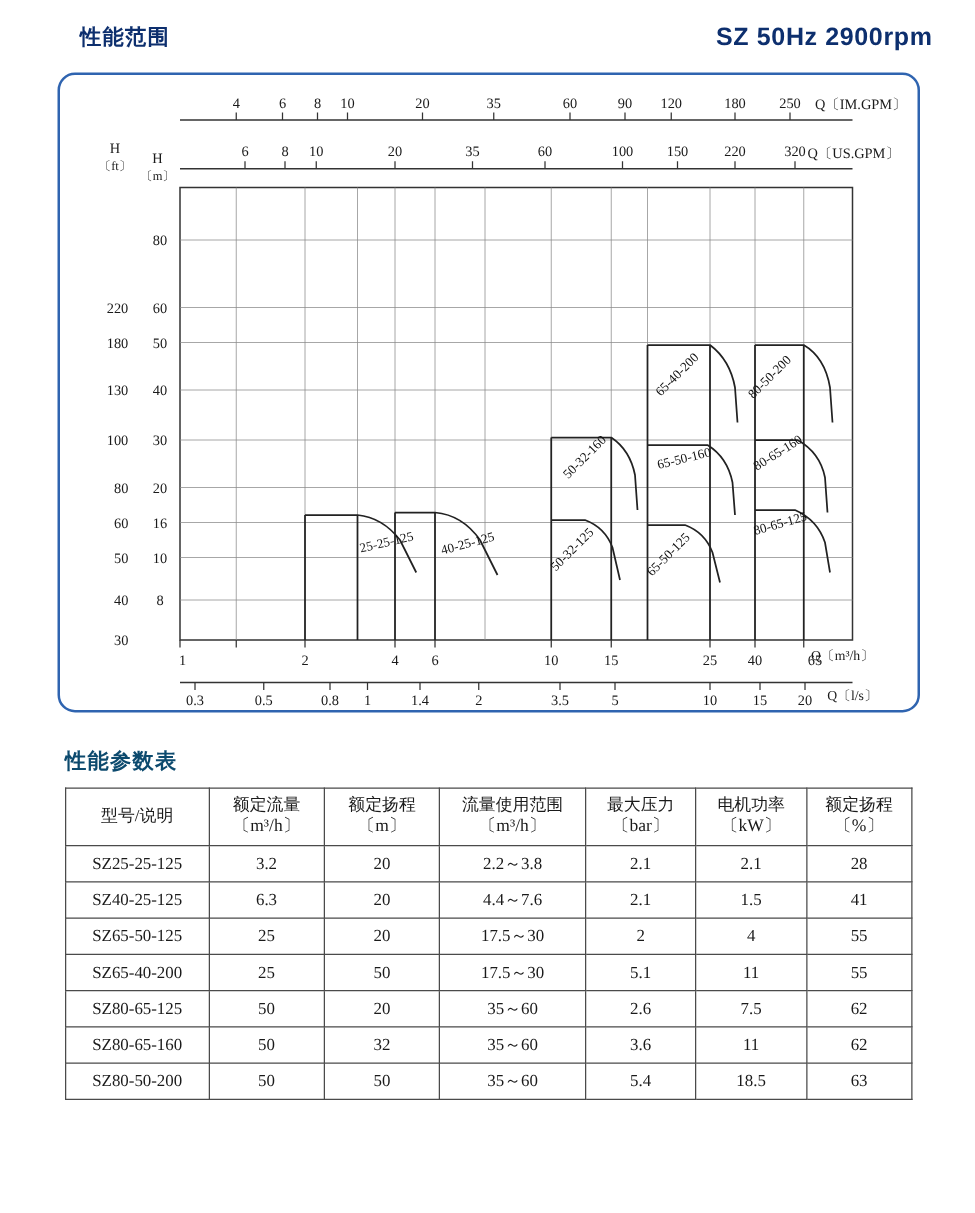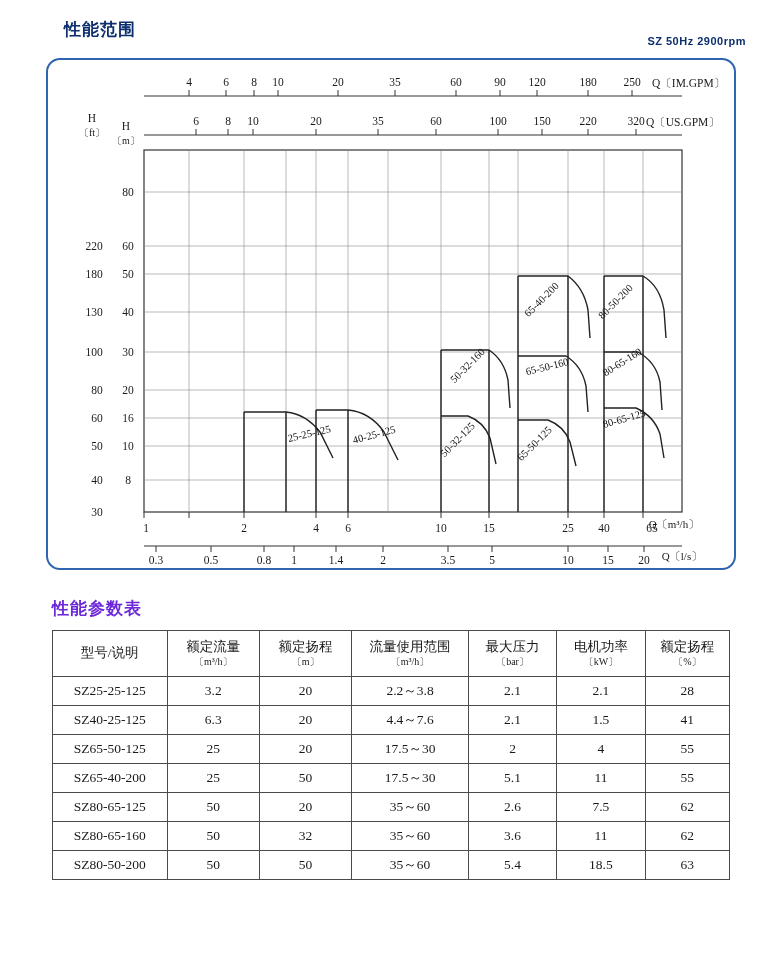--- a/index.html
+++ b/index.html
@@ -36,24 +36,23 @@
     font-weight: bold;
     font-size: 17px;
     color: #0d2f6e;
     letter-spacing: 1px;
   }
   .hdr-right {
     position: absolute;
     right: 46px; top: 1px;
     font-family: "Liberation Sans", sans-serif;
     font-weight: bold;
-    font-size: 11px;
+    font-size: 20px;
     color: #0d2f6e;
     letter-spacing: 0.5px;
-    margin-top: 16px;
   }
 
   
   .chart-panel {
     position: absolute;
     left: 46px; top: 58px;
     width: 690px;
     height: 512px;
     border: 2px solid #2f64b0;
     border-radius: 14px;
@@ -61,40 +60,40 @@
   }
   .chart-svg { position: absolute; left: 0; top: 0; }
 
   
   .tbl-title {
     position: absolute;
     left: 52px; top: 597px;
     font-family: "Liberation Sans", sans-serif;
     font-weight: bold;
     font-size: 17px;
-    color: #6d28d9;
+    color: #0c4a6e;
     letter-spacing: 1px;
   }
   table.perf {
     position: absolute;
     left: 52px; top: 630px;
     width: 678px;
     border-collapse: collapse;
     font-size: 13.5px;
     font-family: Liberation Serif, serif;
   }
   table.perf th, table.perf td {
     border: 1px solid #4a4a4a;
     text-align: center;
     padding: 0;
     height: 29px;
     font-weight: normal;
   }
   table.perf thead th { height: 46px; line-height: 1.25; }
-  table.perf th .u { font-size: 10px; display: block; }
+  table.perf th .u { font-size: 14px; display: block; }
   table.perf td.model { text-align: center; }
   .col1 { width: 114px; }
   .col2 { width: 92px; }
   .col3 { width: 92px; }
   .col4 { width: 116px; }
   .col5 { width: 88px; }
   .col6 { width: 88px; }
   .col7 { width: 84px; }
 
   

